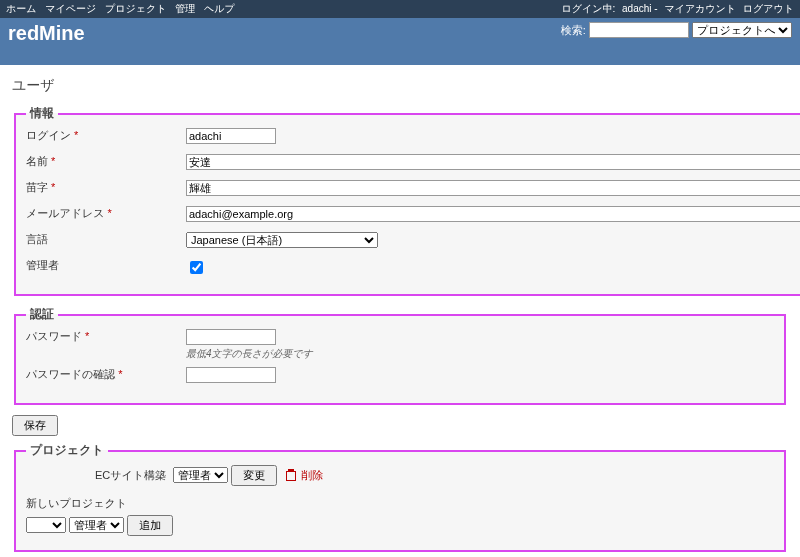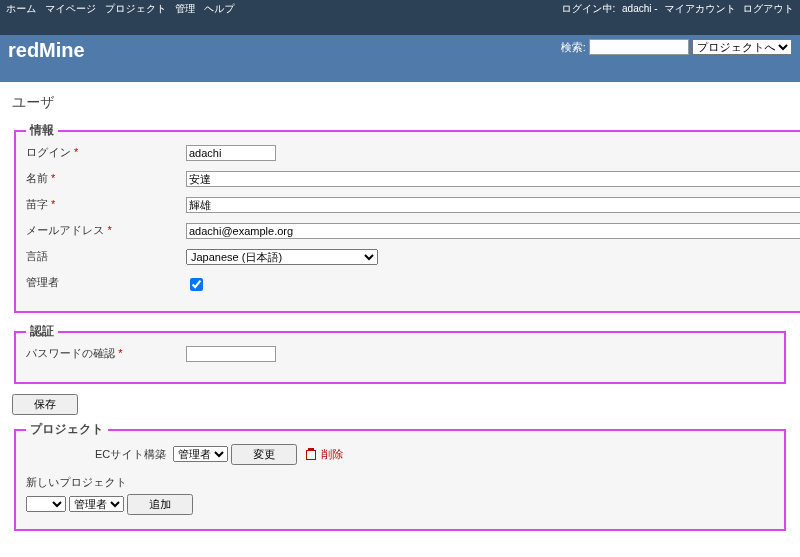--- a/index.html
+++ b/index.html
@@ -7,21 +7,21 @@
     margin: 0;
     font-family: Verdana, Arial, sans-serif;
     font-size: 11px;
     color: #333;
     background: #fff;
     width: 800px;
   }
   #top-menu {
     background: #2C4056;
     color: #fff;
-    height: 35px;
+    height: 18px;
     font-size: 10px;
     padding: 2px 6px;
     display: flex;
     justify-content: space-between;
   }
   #top-menu a { color: #fff; text-decoration: none; margin-right: 6px; }
   #top-menu .right a { margin-left: 4px; margin-right: 0; }
   #header {
     background: #507AAA;
     color: #fff;
@@ -78,21 +78,21 @@
     border: 1px solid #999;
   }
   input.short { width: 90px; }
   input.long { width: 684px; }
   input.pass { width: 90px; }
   select { font-size: 11px; }
   em.hint { color: #666; font-style: italic; font-size: 10px; display: block; margin-top: 2px; }
   .buttons { margin: 6px 0; }
   input[type=submit], button {
     font-size: 11px;
-    padding: 1px 20px;
+    padding: 1px 10px;
   }
   .project-row { padding-left: 60px; margin-bottom: 6px; }
   .project-row label { display:inline-block; width: 80px; text-align: right; margin-right: 4px; }
   a.delete { color: #b00; text-decoration: none; }
   .trash-icon {
     display:inline-block;
     width:10px; height:10px;
     border:1px solid #b00;
     position:relative;
     margin-right:2px;
@@ -174,20 +174,25 @@
 
     <p>
       <label>管理者</label>
       <input type="checkbox" checked="" style="">
     </p>
   </fieldset>
 
   <fieldset class="box tabular">
     <legend>認証</legend>
 
+    <p>
+      <label><span>パスワード</span> <span class="required">*</span></label>
+      <input type="password" class="pass" style="">
+      <em class="hint">最低4文字の長さが必要です</em>
+    </p>
 
     <p>
       <label><span>パスワードの確認</span> <span class="required">*</span></label>
       <input type="password" class="pass" style="">
     </p>
   </fieldset>
 
   <div class="buttons">
     <input type="submit" value="保存" style="">
   </div>

